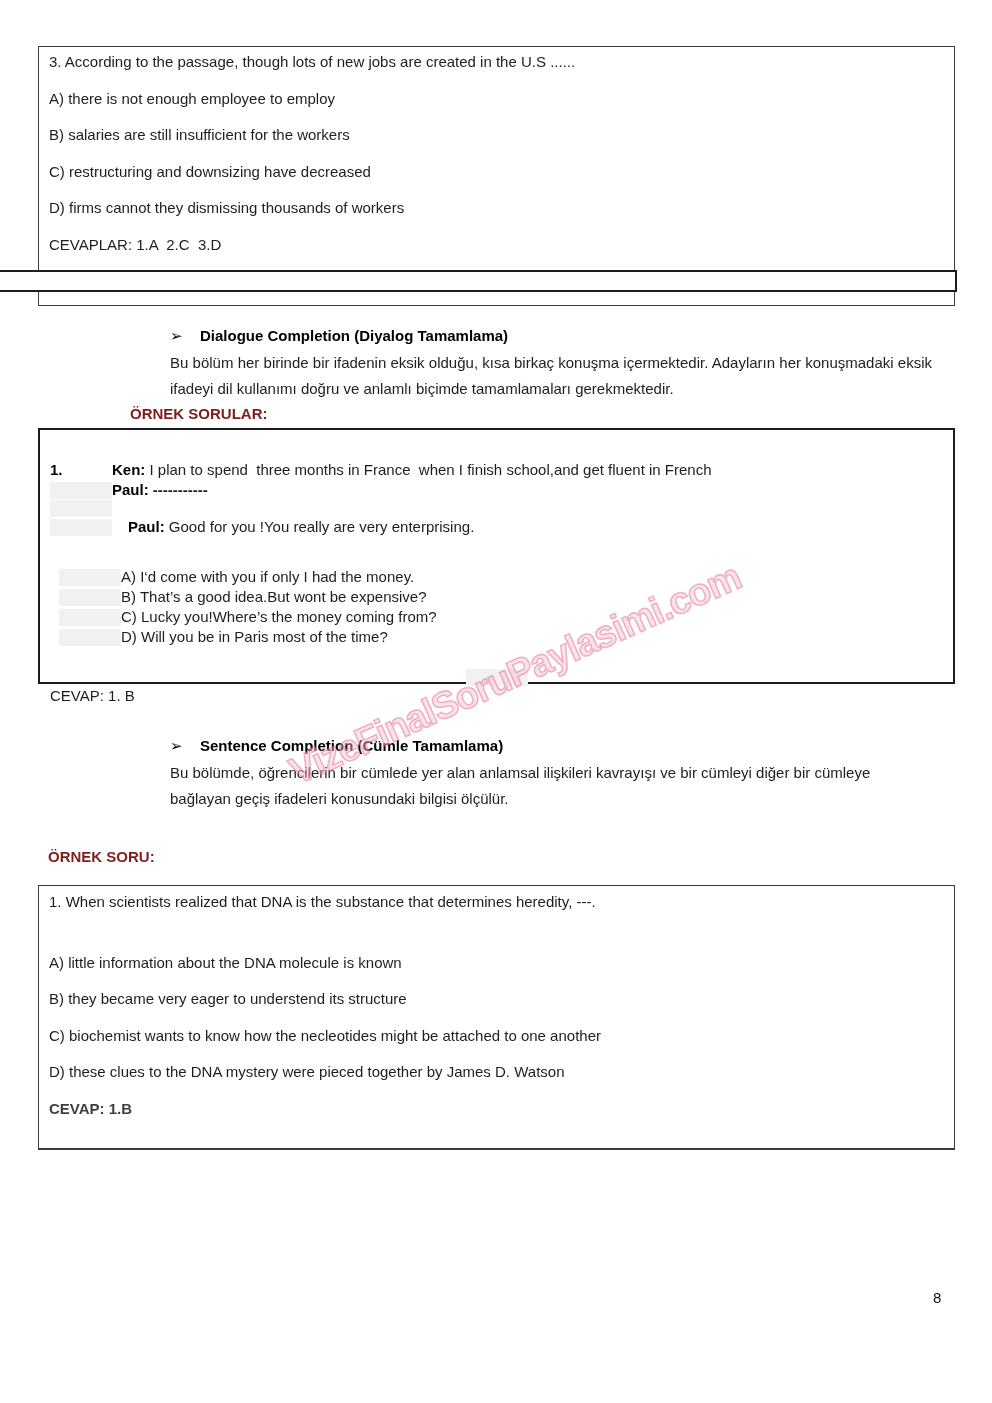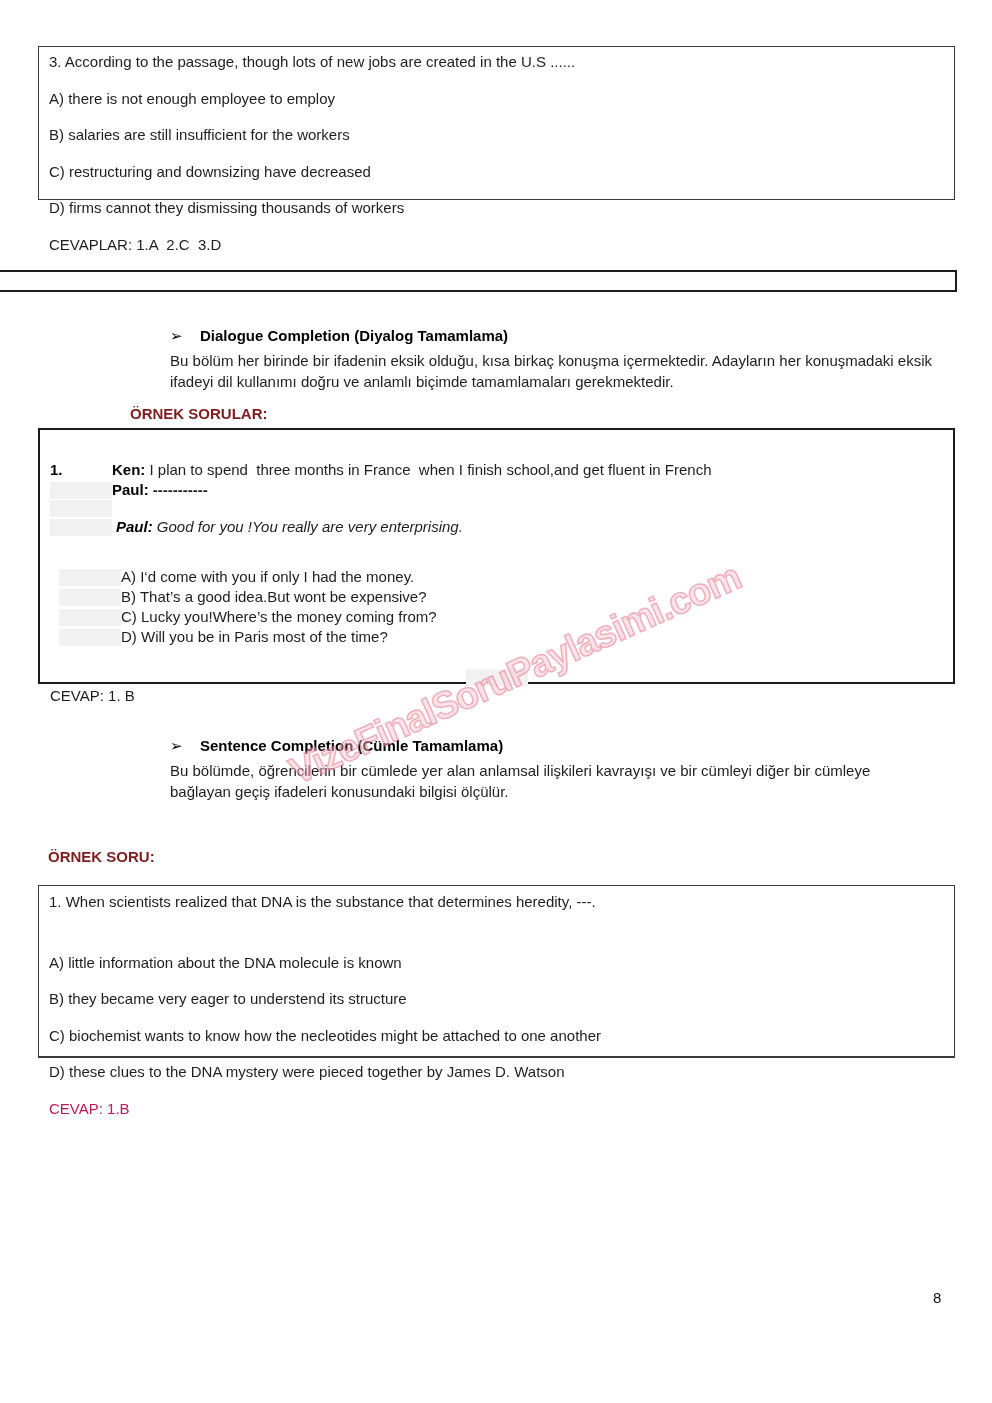--- a/index.html
+++ b/index.html
@@ -4,62 +4,62 @@
 <style>
   html,body{margin:0;padding:0;background:#ffffff;}
   body{
     width:992px;height:1403px;position:relative;overflow:hidden;
     font-family:"Liberation Sans","DejaVu Sans",sans-serif;
     color:#1e1e1e;font-size:15px;
   }
   .t{white-space:pre-wrap;}
   
   .box1{
-    position:absolute;left:38px;top:46px;width:917px;height:154px;
+    position:absolute;left:38px;top:46px;width:917px;height:260px;
     border:1px solid #3a3a3a;box-sizing:border-box;padding:7px 12px 16px 10px;
   }
   .box1 p{margin:0 0 21px;line-height:15.5px;}
   
   .thinbox{
     position:absolute;left:-8px;top:270px;width:965px;height:22px;
     border:2px solid #1c1c1c;box-sizing:border-box;background:#fff;
   }
   
   .section{position:absolute;left:170px;width:762px;}
   .sec1{top:327px;}
   .sec2{top:737px;}
   .sec-head{display:flex;font-weight:bold;color:#000;}
   .sec-bullet{width:30px;flex:none;font-weight:normal;}
-  .sec-body{margin-top:5px;line-height:21px;text-align:justify;}
+  .sec-body{margin-top:5px;line-height:26px;text-align:justify;}
   .sec2 .sec-body{text-align:left;}
   .ornek{position:absolute;font-weight:bold;color:#7f1d1d;}
   .ornek1{left:130px;top:405px;}
   .ornek2{left:48px;top:848px;}
   
   .box2{
     position:absolute;left:38px;top:428px;width:917px;height:256px;
     border:2px solid #1b1b1b;box-sizing:border-box;padding:30px 10px 0 10px;
   }
   .drow{display:flex;line-height:20px;}
   .gut{width:62px;flex:none;}
   .gut.shade{background:#f1f1f1;height:17px;align-self:center;}
   .speaker{font-weight:bold;color:#000;}
   .opts2{margin-top:30px;padding-left:9px;}
   .cevap2{margin-top:22px;flex-direction:column;}
-  .indent6{padding-left:4px;font-style:italic;}
+  .indent6{padding-left:16px;}
   .dashes{font-weight:bold;}
   
   .box3{
-    position:absolute;left:38px;top:885px;width:917px;height:173px;
+    position:absolute;left:38px;top:885px;width:917px;height:265px;
     border:1px solid #3a3a3a;border-bottom-width:2px;box-sizing:border-box;
     padding:8px 12px 0 10px;
   }
   .box3 p{margin:0 0 21px;line-height:15.5px;}
   .box3 .q{margin-bottom:45px;}
-  .box3 .ans{font-weight:normal;color:#be185d;}
+  .box3 .ans{font-weight:bold;color:#404040;}
   
   .watermark{
     position:absolute;left:292px;top:752px;z-index:6;pointer-events:none;
     transform:rotate(-24deg);transform-origin:0 50%;
     font-size:38px;font-weight:bold;letter-spacing:-1px;white-space:nowrap;
     color:rgba(250,215,225,0.25);
     -webkit-text-stroke:1.5px rgba(230,120,150,0.55);
     text-shadow:0 0 1px rgba(240,160,180,0.25);
   }
   

